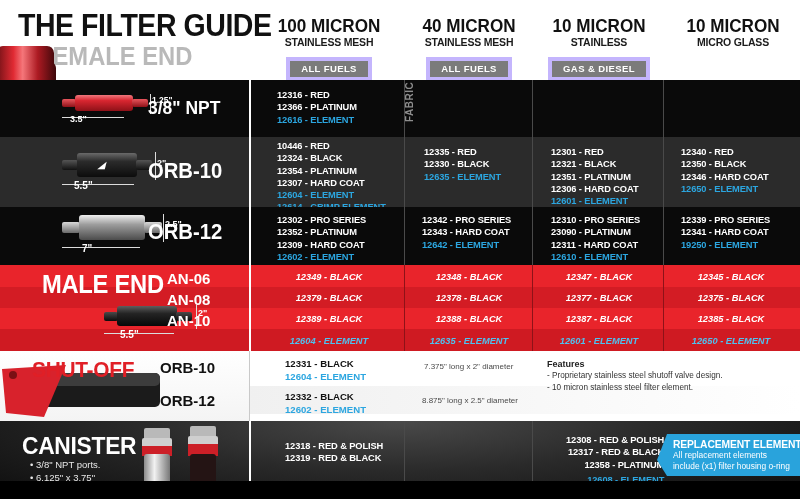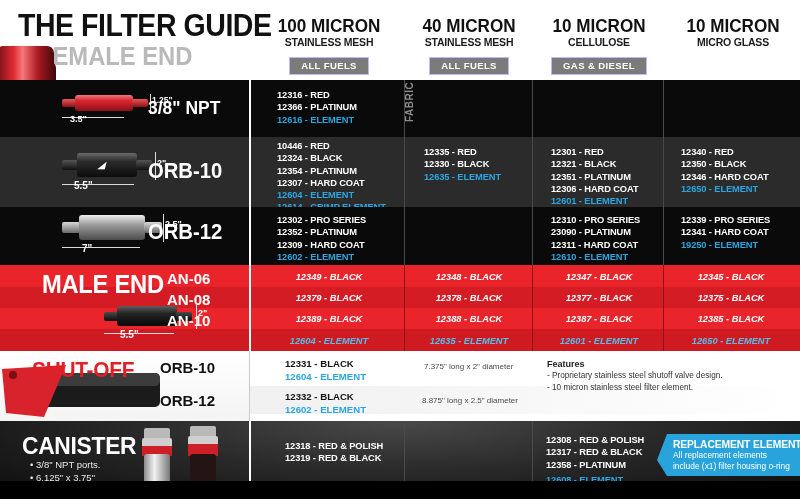--- a/index.html
+++ b/index.html
@@ -45,21 +45,21 @@
   }
   .mcol .m-s {
     font-weight: 700; font-size: 10.5px; color: #1b1b1b; line-height: 15px;
     letter-spacing: -0.2px; white-space: nowrap;
   }
   .mcol .m-f {
     display: inline-block; margin-top: 7px;
     background: #7b7b7b; color: #fff;
     font-weight: 700; font-size: 9.5px; letter-spacing: 0.4px;
     padding: 2px 11px 3px; white-space: nowrap;
-    border: 1px solid #c4b5fd;
+    border: 4px solid #c4b5fd;
   }
 
   
   .vdiv {
     position: absolute; width: 1px; background: #4a4a4a;
   }
   .vdiv.white { background: #ffffff; width: 2px; }
 
   
   .row { position: absolute; left: 0; width: 800px; }
@@ -205,21 +205,21 @@
     <div class="m-s">STAINLESS MESH</div>
     <div class="m-f">ALL FUELS</div>
   </div>
   <div class="mcol" style="left:406px;width:126px;">
     <div class="m-t">40 MICRON</div>
     <div class="m-s">STAINLESS MESH</div>
     <div class="m-f">ALL FUELS</div>
   </div>
   <div class="mcol" style="left:534px;width:130px;">
     <div class="m-t">10 MICRON</div>
-    <div class="m-s">CELLULOSE</div>
+    <div class="m-s">STAINLESS</div>
     <div class="m-f">GAS &amp; DIESEL</div>
   </div>
   <div class="mcol" style="left:666px;width:134px;">
     <div class="m-t">10 MICRON</div>
     <div class="m-s">MICRO GLASS</div>
   </div>
 
   <div class="bigcan"></div>
   <div class="darkcan"></div>
   <svg class="redwedge" viewBox="0 0 120 50">
@@ -296,20 +296,25 @@
   <div class="dim" style="left:82px;top:243px;font-size:10px;">7"</div>
   <div class="dline" style="left:163px;top:214px;width:1px;height:28px;"></div>
   <div class="dim" style="left:165px;top:219px;font-size:9px;">2.5"</div>
   <div class="rowlabel" style="left:148px;top:219px;font-size:22px;">ORB-12</div>
 
   <div class="cell" style="left:277px;top:214px;">
     <div>12302 - PRO SERIES</div>
     <div>12352 - PLATINUM</div>
     <div>12309 - HARD COAT</div>
     <div class="el">12602 - ELEMENT</div>
+  </div>
+  <div class="cell" style="left:422px;top:214px;">
+    <div>12342 - PRO SERIES</div>
+    <div>12343 - HARD COAT</div>
+    <div class="el">12642 - ELEMENT</div>
   </div>
   <div class="cell" style="left:551px;top:214px;">
     <div>12310 - PRO SERIES</div>
     <div>23090 - PLATINUM</div>
     <div>12311 - HARD COAT</div>
     <div class="el">12610 - ELEMENT</div>
   </div>
   <div class="cell" style="left:681px;top:214px;">
     <div>12339 - PRO SERIES</div>
     <div>12341 - HARD COAT</div>
@@ -420,21 +425,21 @@
           <stop offset="1" stop-color="#777"></stop>
       </linearGradient>
     </defs>
   </svg>
 
   <div class="cell" style="left:285px;top:440px;">
     <div>12318 - RED &amp; POLISH</div>
     <div>12319 - RED &amp; BLACK</div>
     <div class="el" style="margin-top:16px;">12618 - ELEMENT</div>
   </div>
-  <div class="cell" style="left:546px;top:434px;">
+  <div class="cell" style="left:566px;top:434px;text-align:right;">
     <div>12308 - RED &amp; POLISH</div>
     <div>12317 - RED &amp; BLACK</div>
     <div>12358 - PLATINUM</div>
     <div class="el" style="margin-top:3px;">12608 - ELEMENT</div>
   </div>
 
   <div class="badge" style="left:657px;top:434px;width:143px;">
     <div class="b-t">REPLACEMENT ELEMENTS</div>
     <div class="b-s">All replacement elements</div>
     <div class="b-s">include (x1) filter housing o-ring</div>

